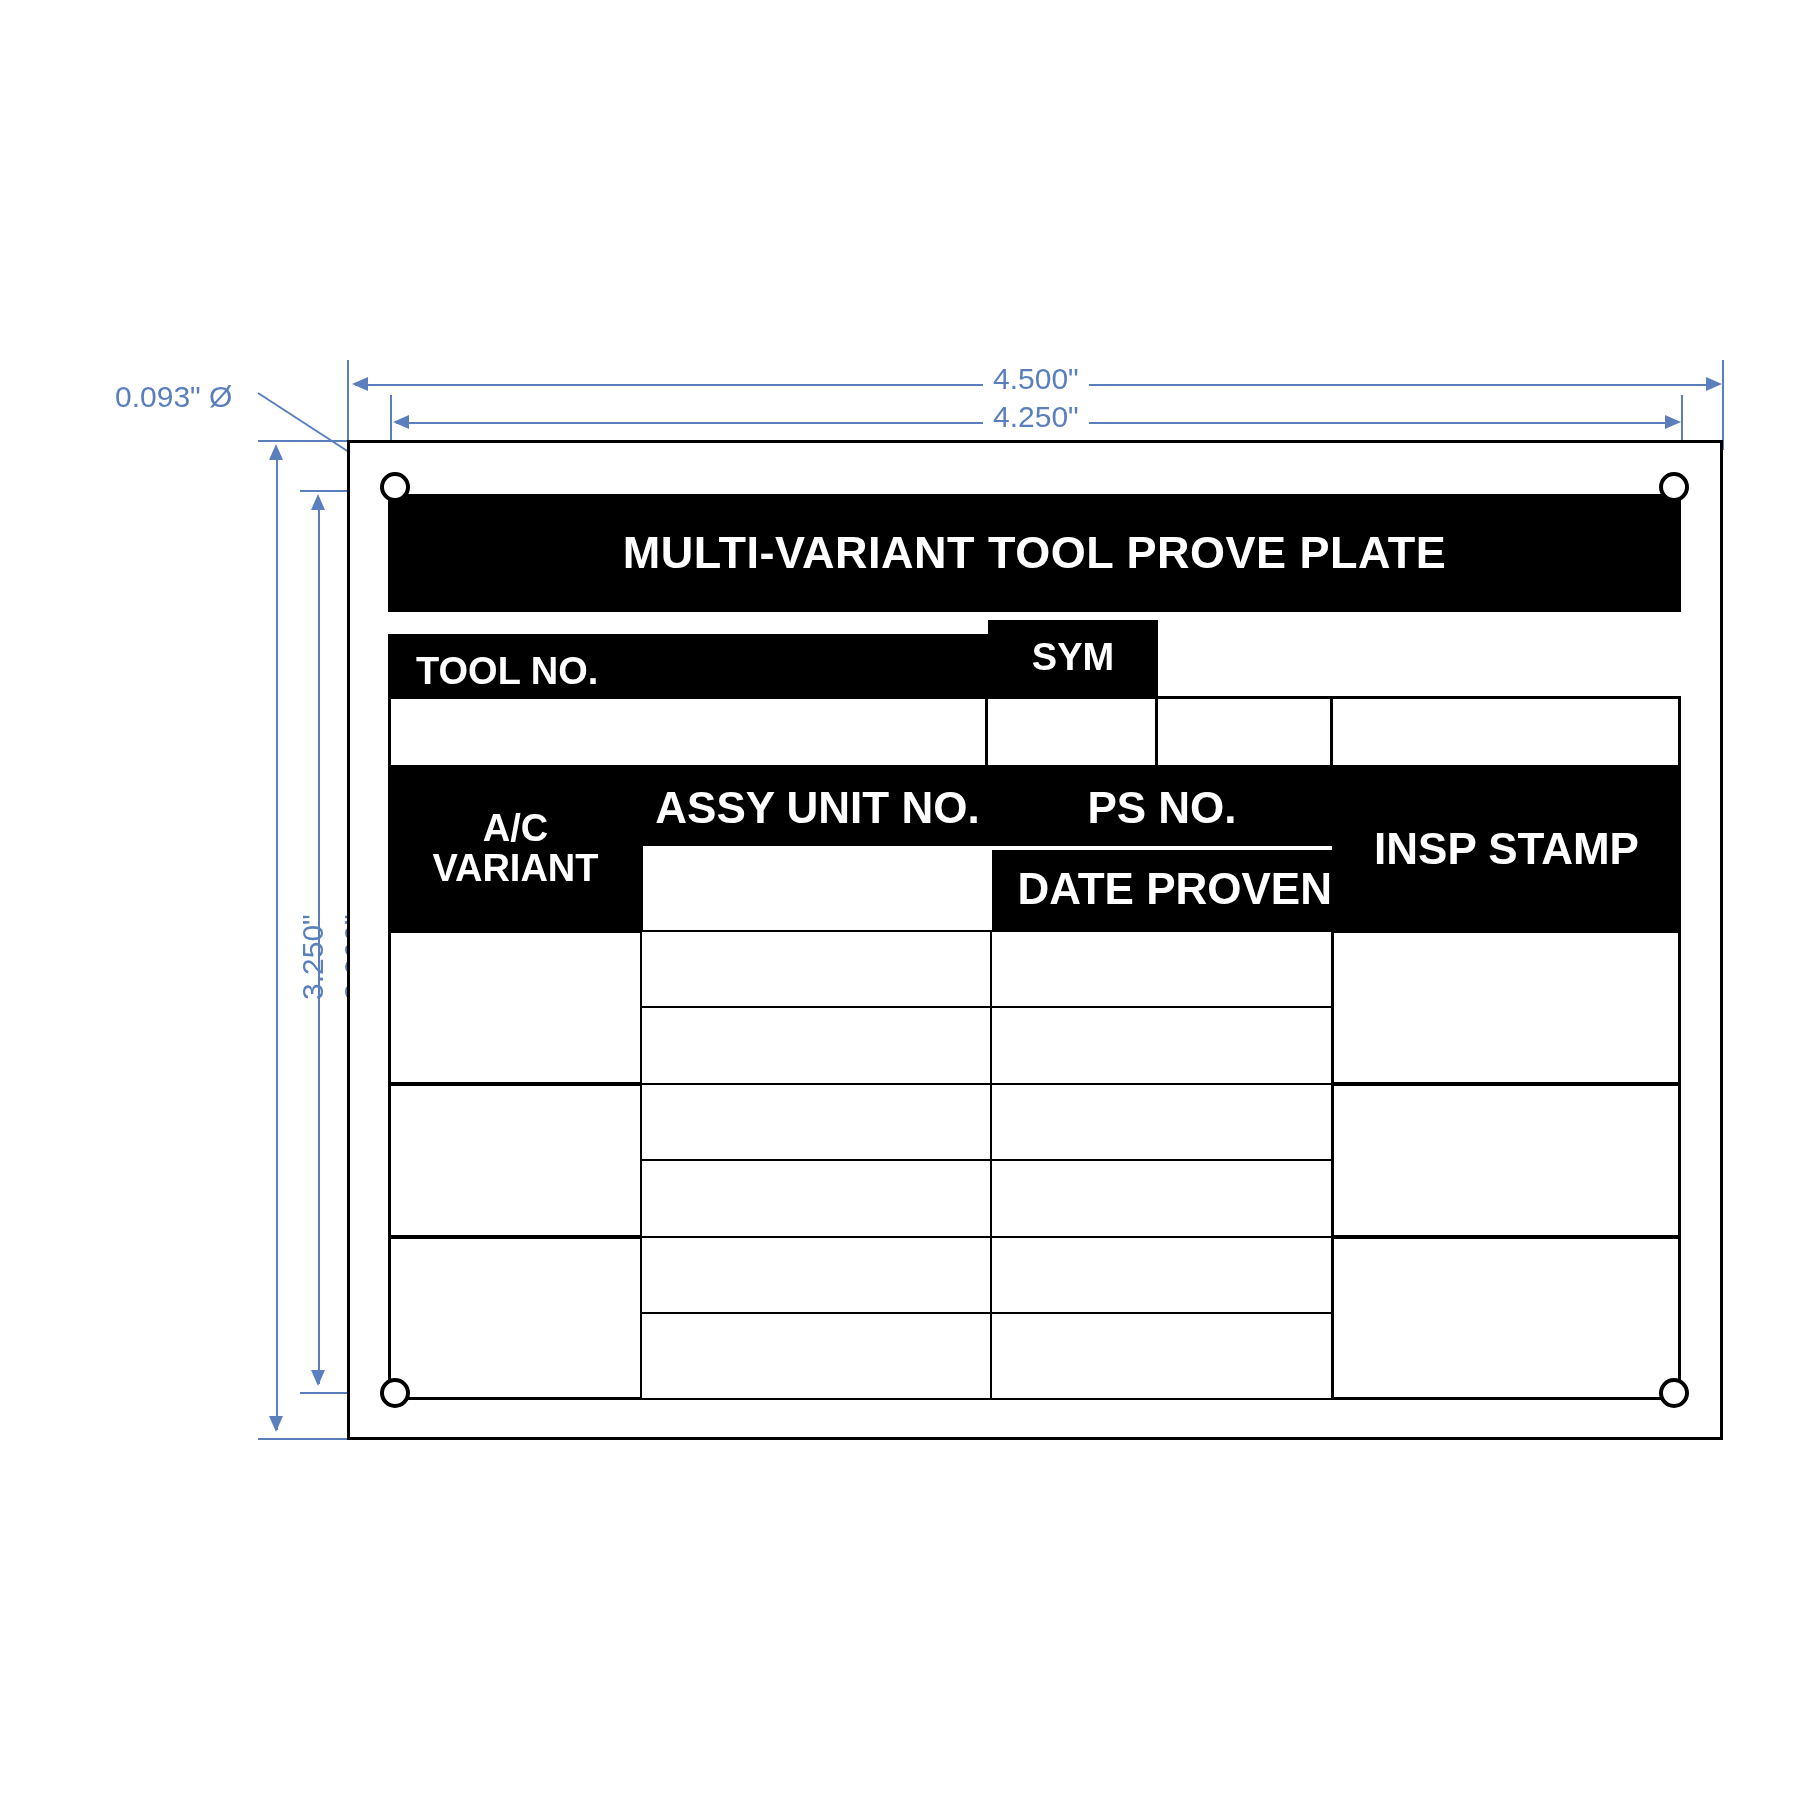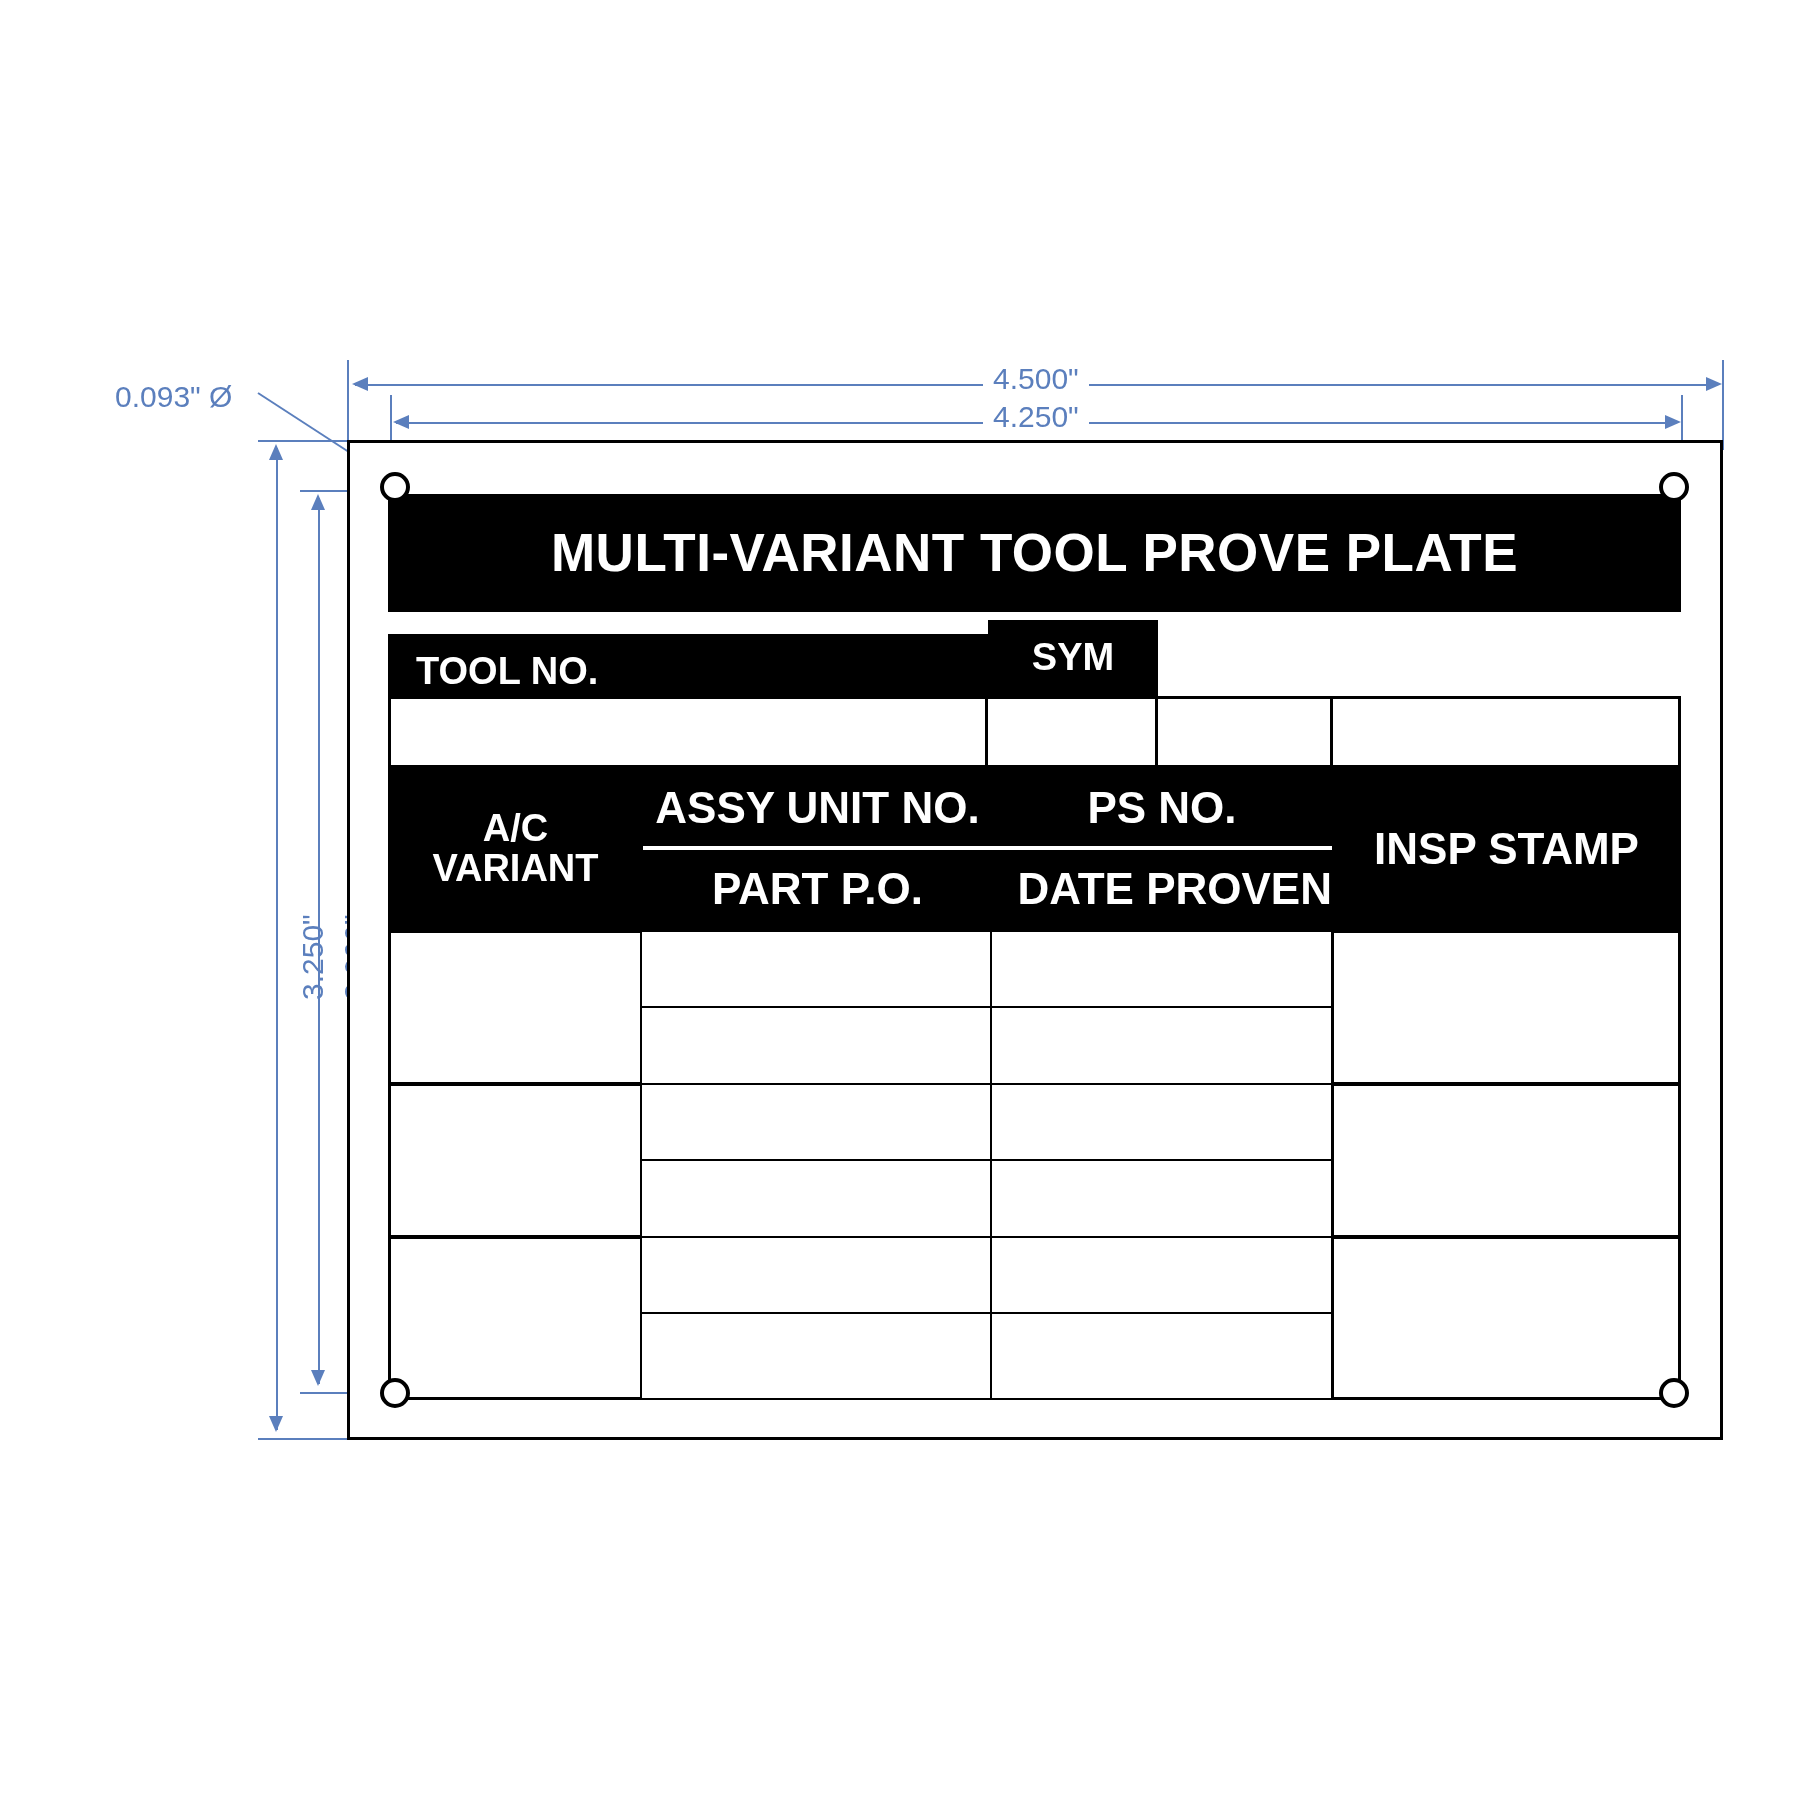--- a/index.html
+++ b/index.html
@@ -109,21 +109,21 @@
   .white {
     background: #fff;
     border: 3px solid #000;
     box-sizing: border-box;
   }
   .thin {
     border: 2px solid #000;
   }
 
   #title-band {
-    font-size: 53px;
+    font-size: 45px;
     letter-spacing: 0.5px;
   }
   .hdr-lbl { font-size: 38px; }
   .hdr-lbl-sm { font-size: 44px; }
 </style>
 </head>
 <body>
 
 <div class="dim" style="left:115px; top:380px;">0.093" Ø</div>
 <svg style="position:absolute; left:250px; top:385px; width:150px; height:110px;">
@@ -187,23 +187,20 @@
   <div class="blk black" style="left:0px; top:288px; width:255px; height:162px; flex-direction:column; font-size:38px;">
     <span>A/C</span>
     <span>VARIANT</span>
   </div>
   <div class="blk black hdr-lbl-sm" style="left:255px; top:288px; width:349px; height:81px;">
     <span>ASSY UNIT NO.</span>
   </div>
   <div class="blk black hdr-lbl-sm" style="left:604px; top:288px; width:340px; height:81px;">
     <span>PS NO.</span>
   </div>
-  <div class="blk black hdr-lbl-sm" style="left:255px; top:369px; width:349px; height:81px;">
-    <span>PART P.O.</span>
-  </div>
   <div class="blk black hdr-lbl-sm" style="left:604px; top:369px; width:340px; height:81px;justify-content:flex-end;">
     <span>DATE PROVEN</span>
   </div>
   <div class="blk black hdr-lbl-sm" style="left:944px; top:288px; width:349px; height:162px;">
     <span>INSP STAMP</span>
   </div>
 
   <div style="position:absolute; left:255px; top:366px; width:689px; height:4px; background:#fff;"></div>
 
   <div class="blk white" style="left:0px; top:450px; width:255px; height:155px;"></div>

